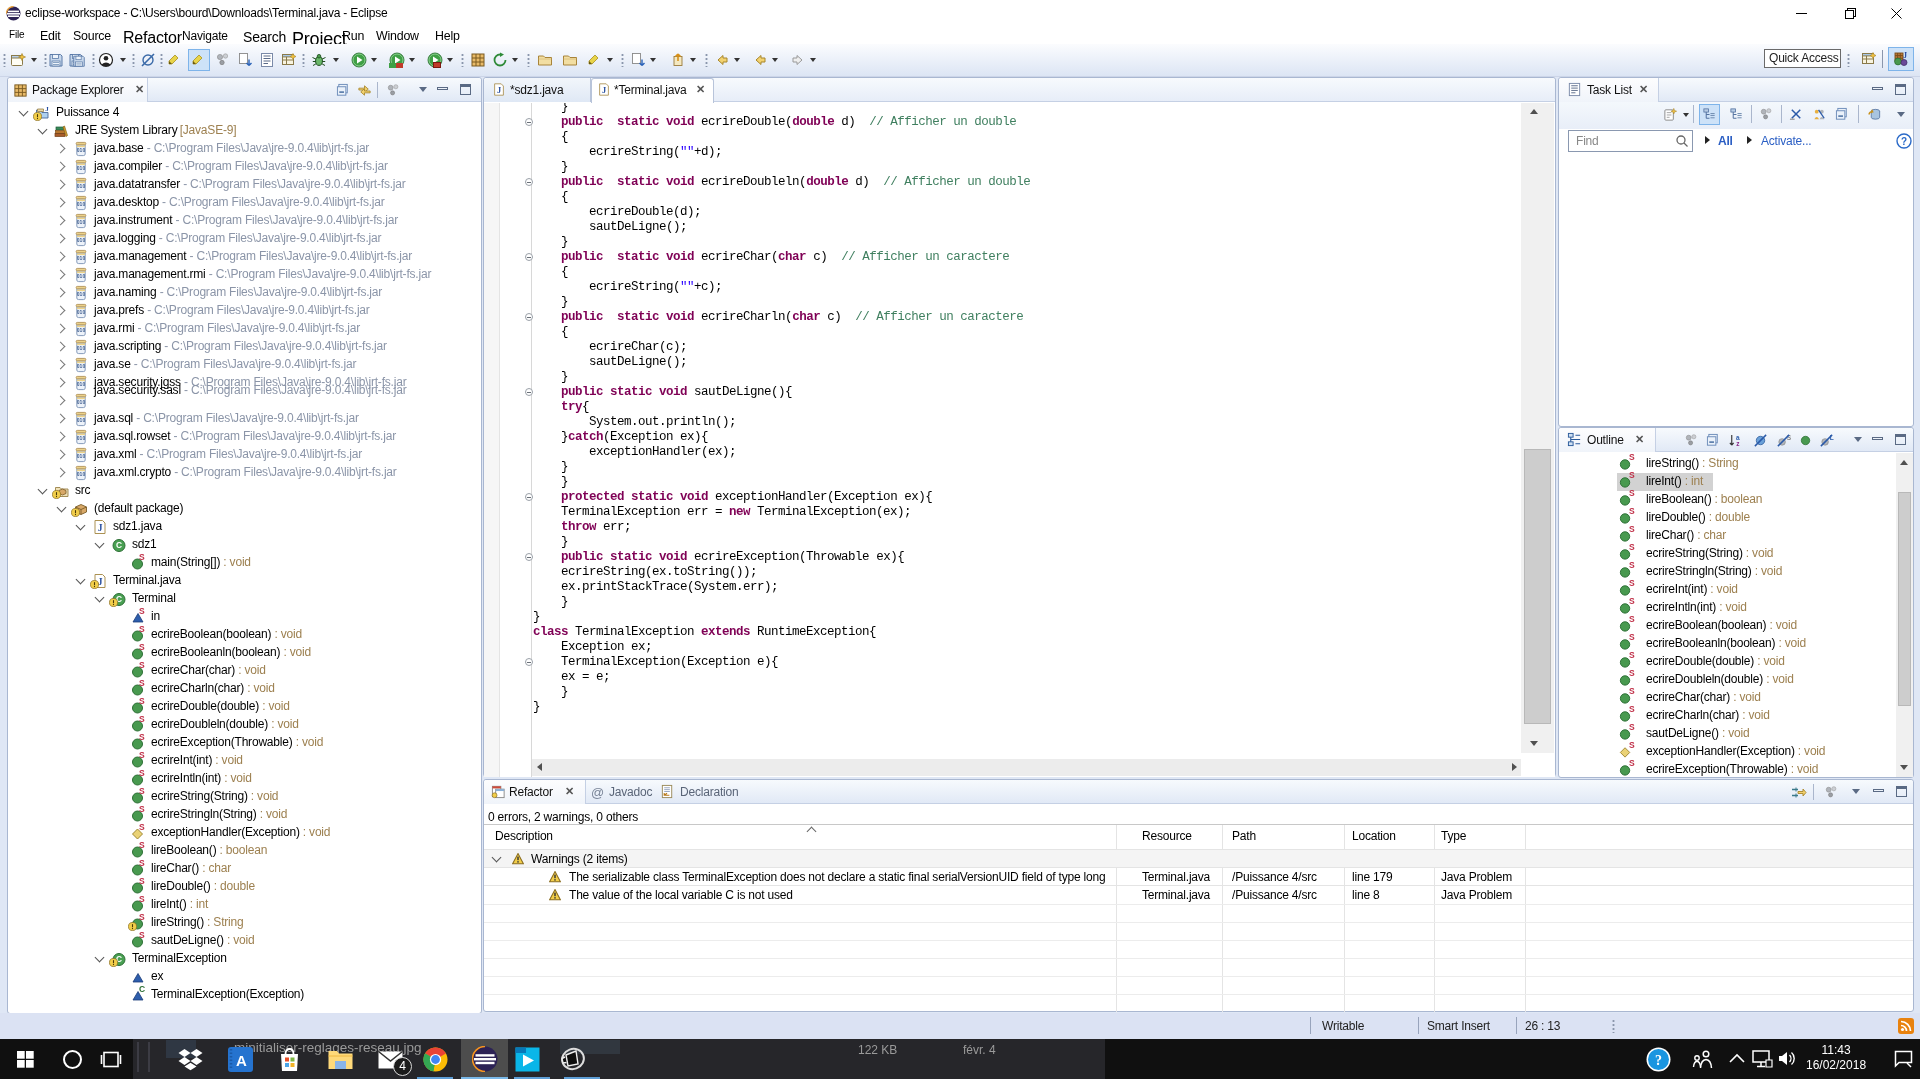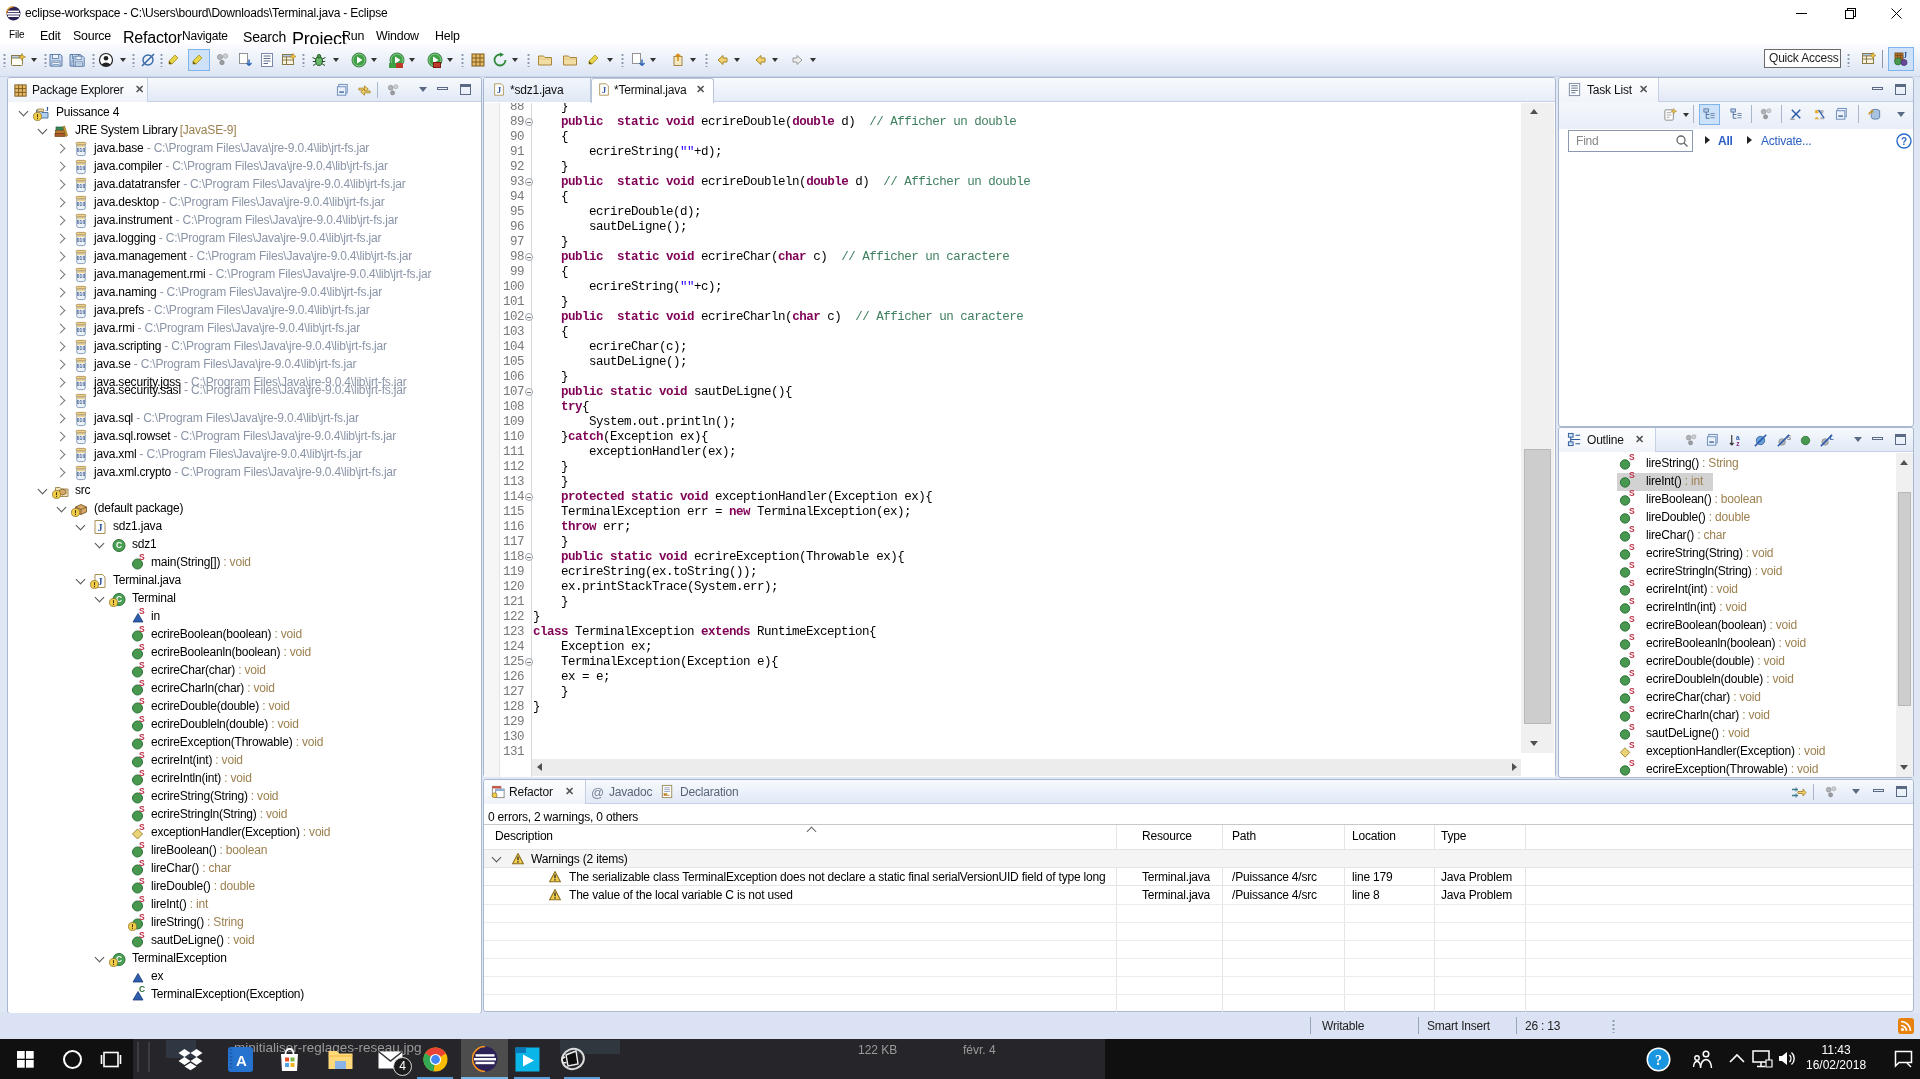--- a/index.html
+++ b/index.html
@@ -697,64 +697,20 @@
 <div class="tabtx" style="left:26px">*sdz1.java</div>
 <div class="a" style="left:107px;top:0;width:123px;height:25px;background:#fff;border:1px solid #b8c4da;border-bottom:0;border-radius:3px 3px 0 0"></div>
 <svg class="a" style="left:113px;top:4px;" width="14" height="15">
       <use href="#jfile"></use>
     </svg>
 <div class="tabtx" style="left:130px">*Terminal.java</div>
 <div class="xg" style="left:212px">✕</div>
 <div class="a" style="left:0;top:25px;width:1071px;height:674px;overflow:hidden;background:#fff">
 <div class="a" style="left:0;top:0;width:16px;height:674px;background:#f6f6f6;border-right:1px solid #e4e4e4"></div>
 <div class="a" style="left:47px;top:0;width:1px;height:674px;background:#d8d8d8"></div>
-<pre class="mono a" style="left:0;top:-3px;width:40px;text-align:right;color:#787878">88
-89
-90
-91
-92
-93
-94
-95
-96
-97
-98
-99
-100
-101
-102
-103
-104
-105
-106
-107
-108
-109
-110
-111
-112
-113
-114
-115
-116
-117
-118
-119
-120
-121
-122
-123
-124
-125
-126
-127
-128
-129
-130
-131</pre>
 <pre class="mono a" style="left:49px;top:-3px;color:#000">    }
     <span class="k">public</span>  <span class="k">static</span> <span class="k">void</span> ecrireDouble(<span class="k">double</span> d)  <span class="c">// Afficher un double</span>
     {
         ecrireString(<span class="s">""</span>+d);
     }
     <span class="k">public</span>  <span class="k">static</span> <span class="k">void</span> ecrireDoubleln(<span class="k">double</span> d)  <span class="c">// Afficher un double</span>
     {
         ecrireDouble(d);
         sautDeLigne();
     }

